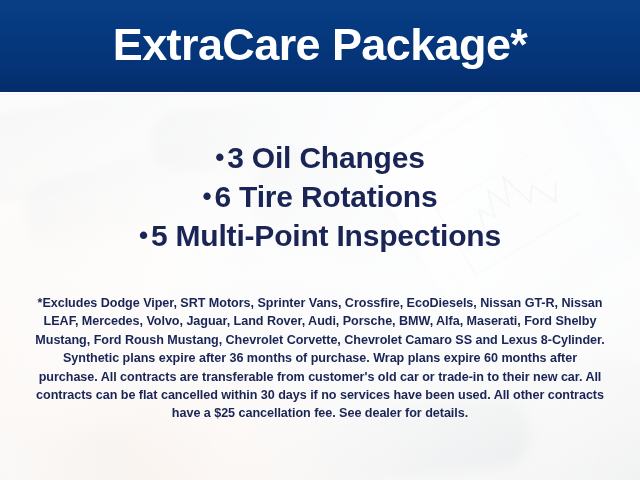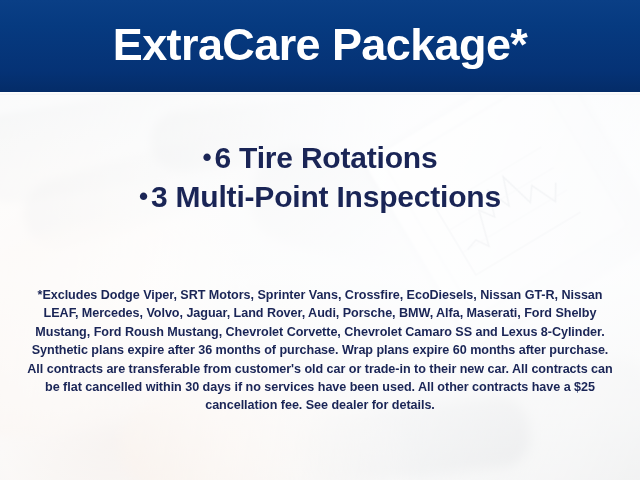--- a/index.html
+++ b/index.html
@@ -204,21 +204,21 @@
     z-index: 4;
     color: #1a2556;
     font-family: "Liberation Sans", sans-serif;
     font-weight: bold;
     font-size: 12.6px;
     line-height: 18.4px;
     text-align: center;
     letter-spacing: -0.05px;
   }
   .disclaimer p {
-    margin: 0;
+    margin: 8px;
   }
 </style>
 </head>
 <body>
 
 <div id="ad">
 
   <div class="photo-layer">
     <div class="photo-base"></div>
     <div class="ph-shape ph-engine-1"></div>
@@ -242,24 +242,27 @@
     <div class="photo-wash"></div>
   </div>
 
   <div class="banner">
     <div class="banner-title">ExtraCare Package*</div>
   </div>
   <div class="banner-underline"></div>
 
   <div class="features">
     <div class="feature-line">
+      <span class="bullet">•</span><span>3 Oil Changes</span>
+    </div>
+    <div class="feature-line">
       <span class="bullet">•</span><span>6 Tire Rotations</span>
     </div>
     <div class="feature-line">
-      <span class="bullet">•</span><span>3 Multi-Point Inspections</span>
+      <span class="bullet">•</span><span>5 Multi-Point Inspections</span>
     </div>
   </div>
 
   <div class="disclaimer">
     <p>*Excludes Dodge Viper, SRT Motors, Sprinter Vans, Crossfire, EcoDiesels, Nissan GT-R, Nissan LEAF, Mercedes, Volvo, Jaguar, Land Rover, Audi, Porsche, BMW, Alfa, Maserati, Ford Shelby Mustang, Ford Roush Mustang, Chevrolet Corvette, Chevrolet Camaro SS and Lexus 8-Cylinder. Synthetic plans expire after 36 months of purchase. Wrap plans expire 60 months after purchase. All contracts are transferable from customer's old car or trade-in to their new car. All contracts can be flat cancelled within 30 days if no services have been used. All other contracts have a $25 cancellation fee. See dealer for details.</p>
   </div>
 
 </div>
 
 </body></html>

